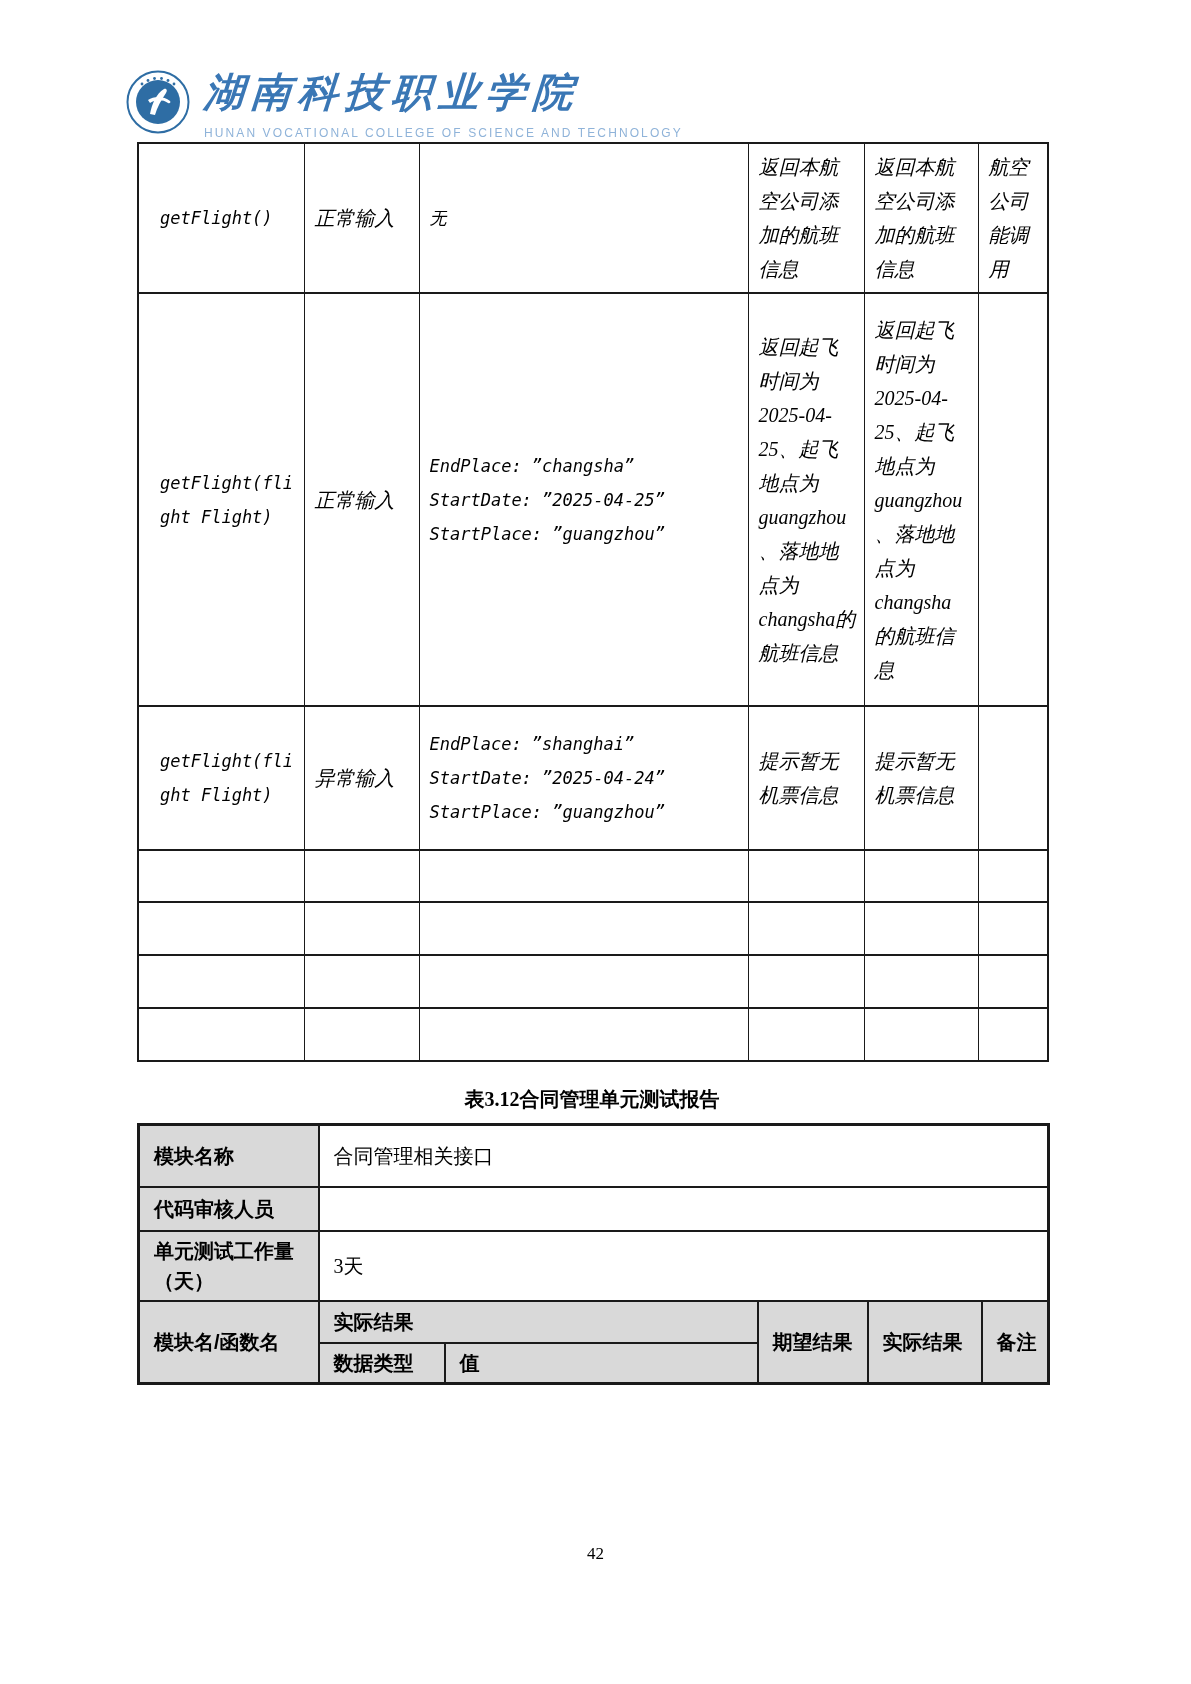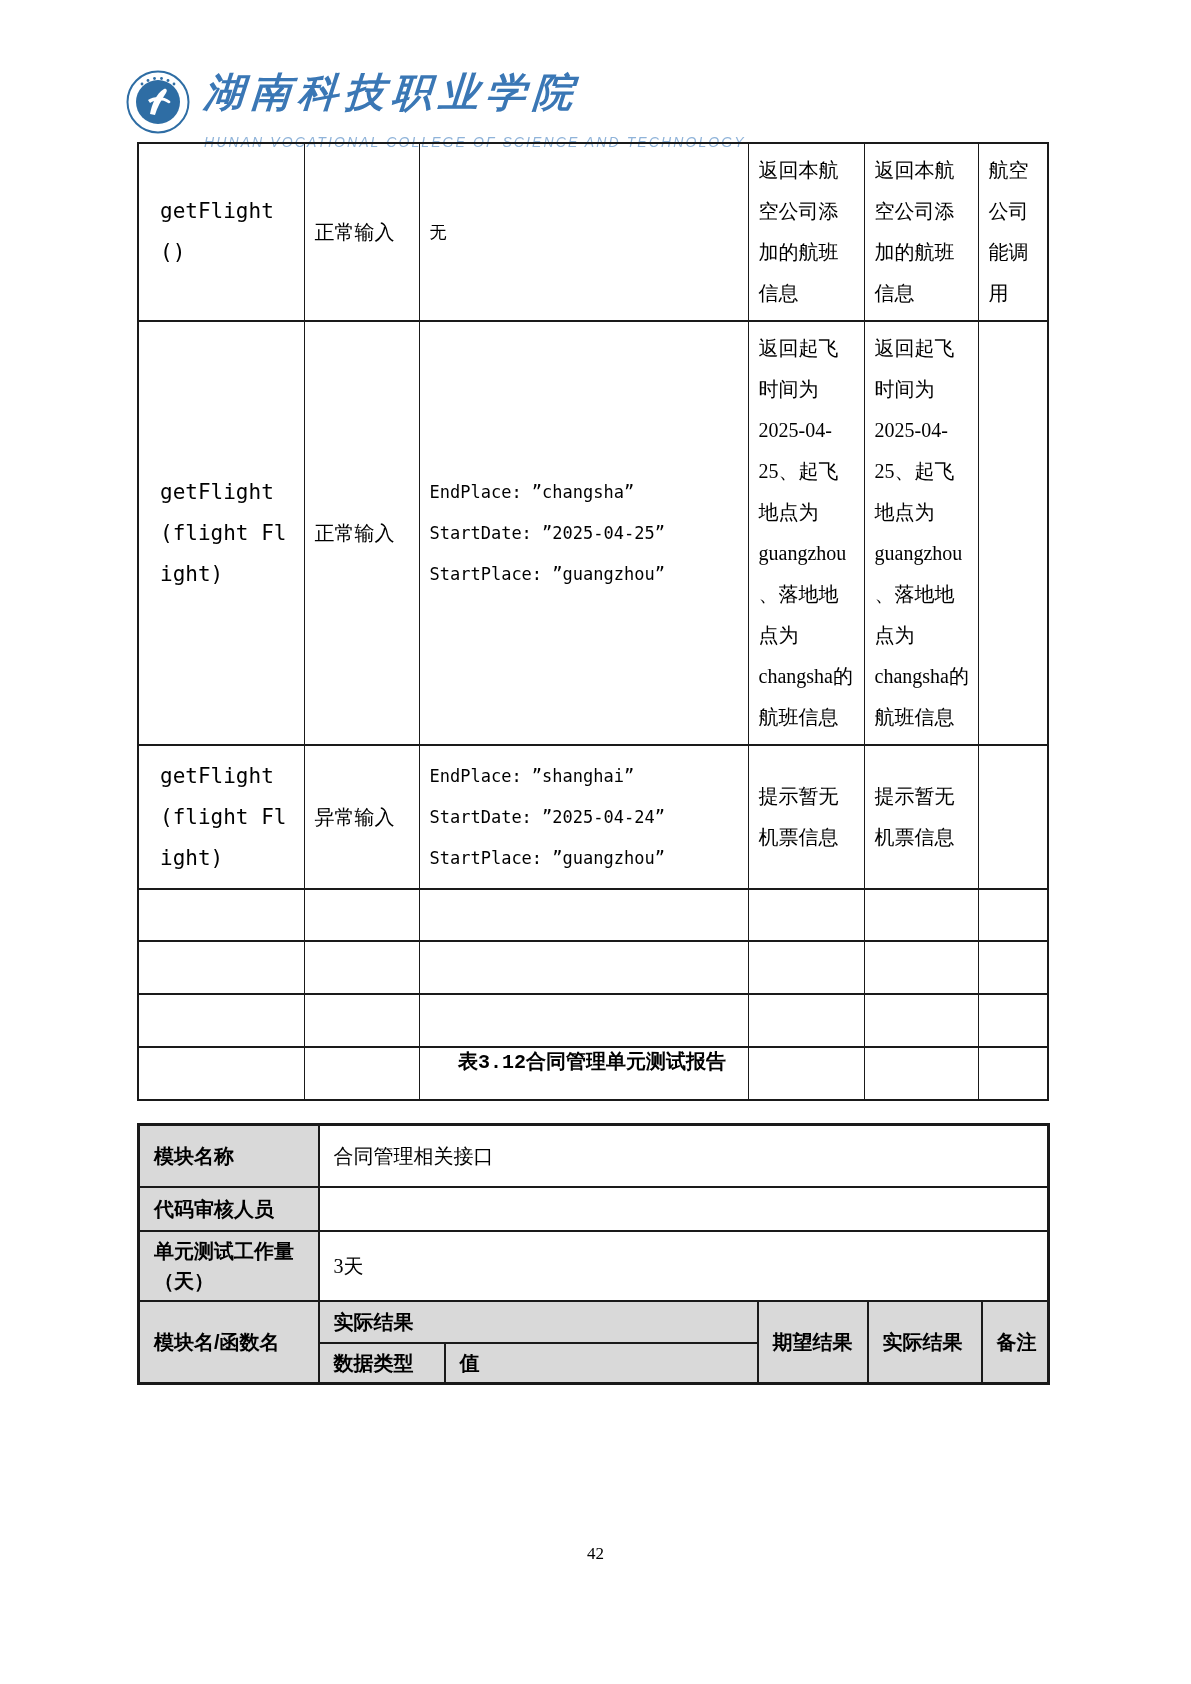--- a/index.html
+++ b/index.html
@@ -17,49 +17,49 @@
   .logo-emblem { width: 64px; height: 64px; flex: 0 0 auto; }
   .logo-textblock { margin-left: 14px; padding-top: 2px; }
   .logo-zh {
     font-family: "Liberation Serif", serif;
     font-weight: bold; font-style: italic;
     font-size: 40px; line-height: 42px;
     letter-spacing: 7px; color: #3a77b5;
     transform: skewX(-4deg); white-space: nowrap;
   }
   .logo-en {
-    margin-top: 20px;
+    margin-top: 12px;
     font-family: "Liberation Sans", sans-serif;
-    font-size: 14px; letter-spacing: 2.1px;
-    color: #8fb3d9; white-space: nowrap; font-style: italic;
+    font-size: 12px; letter-spacing: 2.1px;
+    color: #8fb3d9; white-space: nowrap;
   }
 
   
   table.t1 {
     position: absolute; left: 137px; top: 142px;
     width: 910px; border-collapse: collapse; table-layout: fixed;
     border: 2px solid #1a1a1a;
   }
   table.t1 td {
     border: 1px solid #1a1a1a;
     border-top-width: 2px; border-bottom-width: 2px;
     vertical-align: middle;
     padding: 6px 8px 6px 10px;
     overflow: hidden;
-    font-size: 20px; line-height: 41px;
-    overflow-wrap: break-word; word-break: break-word;
-  }
-  table.t1 td.func { font-family: "DejaVu Sans Mono", monospace; font-size: 21px; word-break: break-all; padding-left: 21px; }
+    font-size: 20px; line-height: 34px;
+    overflow-wrap: break-word; word-break: break-word; font-style: italic;
+  }
+  table.t1 td.func { font-family: "DejaVu Sans Mono", monospace; font-size: 17px; word-break: break-all; padding-left: 21px; }
   table.t1 td.val  { font-family: "DejaVu Sans Mono", monospace; font-size: 17px; white-space: pre-wrap; }
 
   
   .caption {
-    position: absolute; left: 137px; top: 1048px; width: 910px;
+    position: absolute; left: 137px; top: 1086px; width: 910px;
     text-align: center;
-    font-family: Liberation Mono, monospace;
+    font-family: Liberation Serif, serif;
     font-weight: bold; font-size: 20px; color: #000;
   }
 
   
   table.t2 {
     position: absolute; left: 137px; top: 1123px;
     width: 910px; border-collapse: collapse; table-layout: fixed;
     border: 3px solid #1a1a1a;
   }
   table.t2 td {

